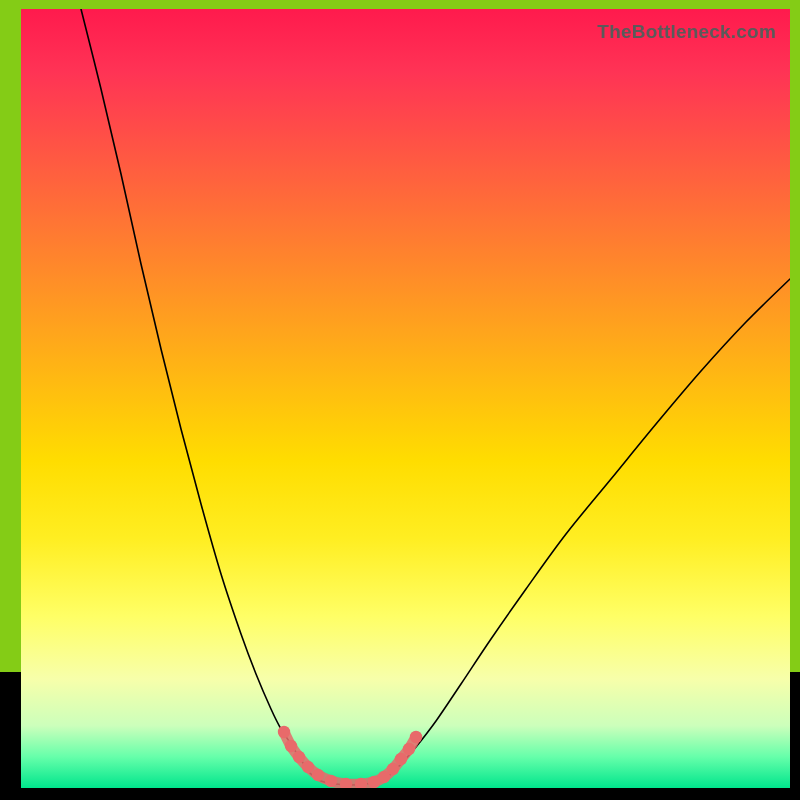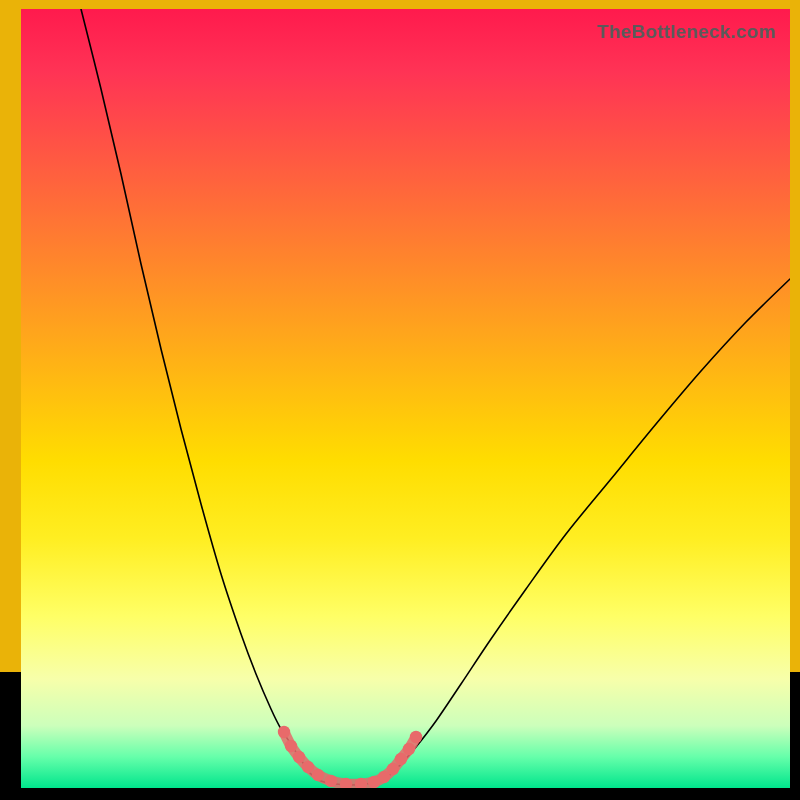--- a/index.html
+++ b/index.html
@@ -1,21 +1,21 @@
 <!DOCTYPE html>
 <html><head>
 <meta charset="utf-8">
 <style>
   * { margin: 0; padding: 0; box-sizing: border-box; }
   html, body { width: 800px; height: 800px; background: #000; overflow: hidden; }
   .frame {
     position: absolute;
     left: 0; top: 0;
     width: 800px; height: 672px;
-    background: #eab308;
+    background: #84cc16;
   }
   .plot {
     position: absolute;
     left: 21px;
     top: 9px;
     width: 769px;
     height: 779px;
     background: linear-gradient(to bottom,
       #ff1a4d 0%,
       #ff3355 8%,

